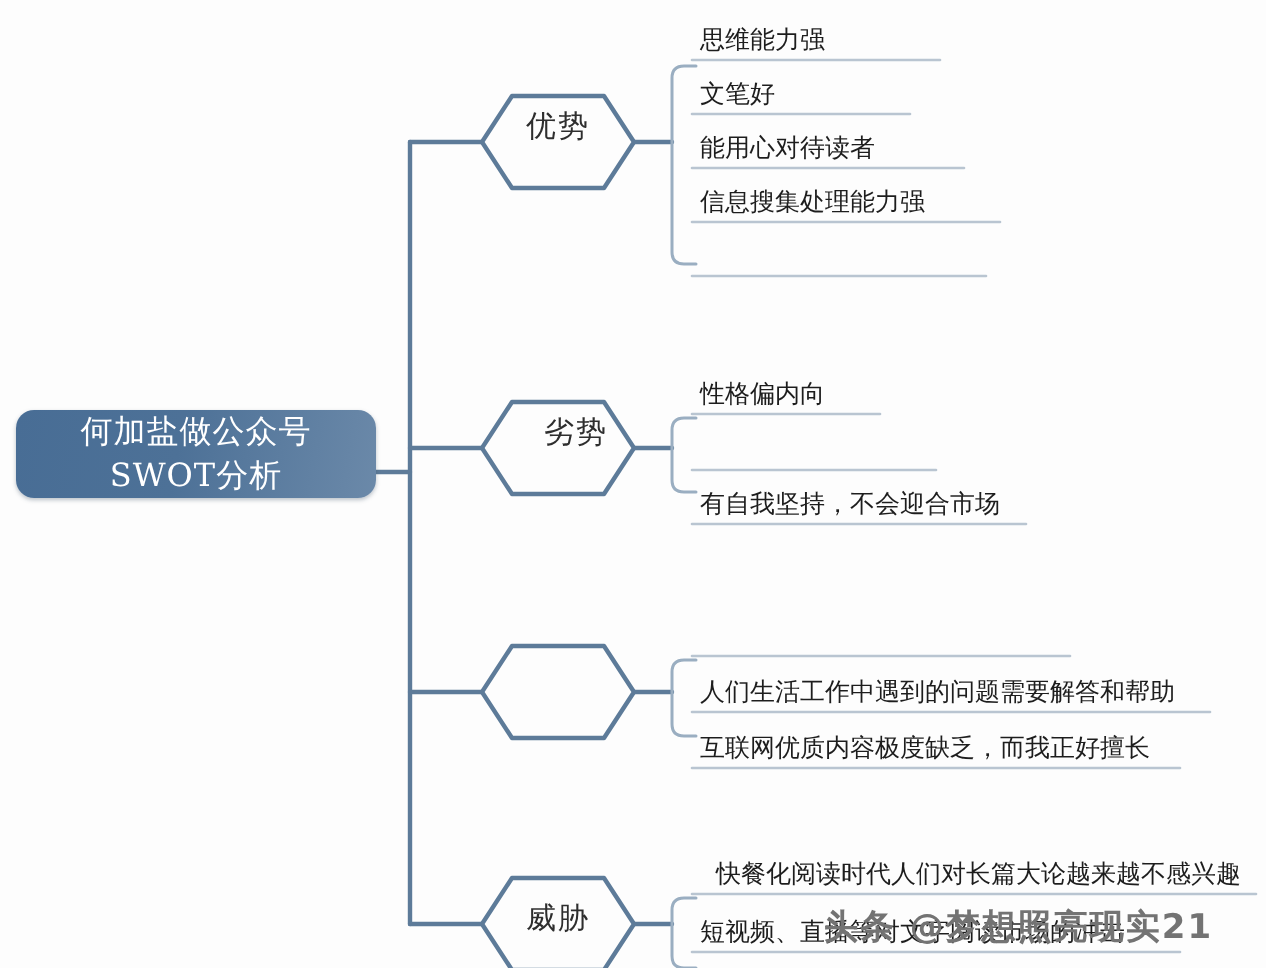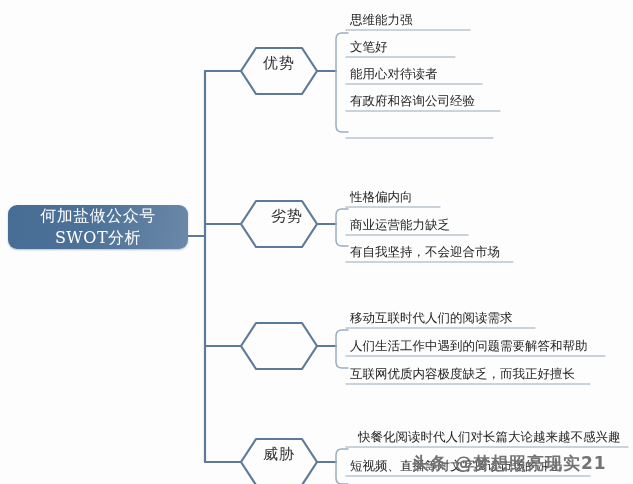--- a/index.html
+++ b/index.html
@@ -124,37 +124,35 @@
       <path d="M346 476 H590"></path>
     </g>
   </svg>
 
   <div class="center-node">何加盐做公众号
 SWOT分析</div>
 
   <div class="branch-label" style="left:241px;top:48px;">
     <span>优势</span>
   </div>
-  <div class="branch-label" style="left:227px;top:201px;justify-content:flex-end;">
+  <div class="branch-label" style="left:250px;top:201px;">
     <span>劣势</span>
   </div>
-  <div class="branch-label" style="left:241px;top:439px;">
+  <div class="branch-label" style="left:241px;top:439px;align-items:flex-end;">
     <span>威胁</span>
   </div>
 
   <div class="leaf" style="left:350px;top:14px;">思维能力强</div>
   <div class="leaf" style="left:350px;top:41px;">文笔好</div>
   <div class="leaf" style="left:350px;top:68px;">能用心对待读者</div>
-  <div class="leaf" style="left:350px;top:95px;">有政府和咨询公司经验</div>
+  <div class="leaf" style="left:350px;top:95px;">信息搜集处理能力强</div>
 
   <div class="leaf" style="left:350px;top:191px;">性格偏内向</div>
-  <div class="leaf" style="left:350px;top:219px;">商业运营能力缺乏</div>
   <div class="leaf" style="left:350px;top:246px;">有自我坚持，不会迎合市场</div>
 
-  <div class="leaf" style="left:350px;top:312px;">移动互联时代人们的阅读需求</div>
   <div class="leaf" style="left:350px;top:340px;">人们生活工作中遇到的问题需要解答和帮助</div>
   <div class="leaf" style="left:350px;top:368px;">互联网优质内容极度缺乏，而我正好擅长</div>
 
   <div class="leaf" style="left:358px;top:431px;">快餐化阅读时代人们对长篇大论越来越不感兴趣</div>
   <div class="leaf" style="left:350px;top:460px;">短视频、直播等对文字阅读市场的冲击</div>
 
   <div class="watermark">头条 @梦想照亮现实21</div>
 
 </div>
 

